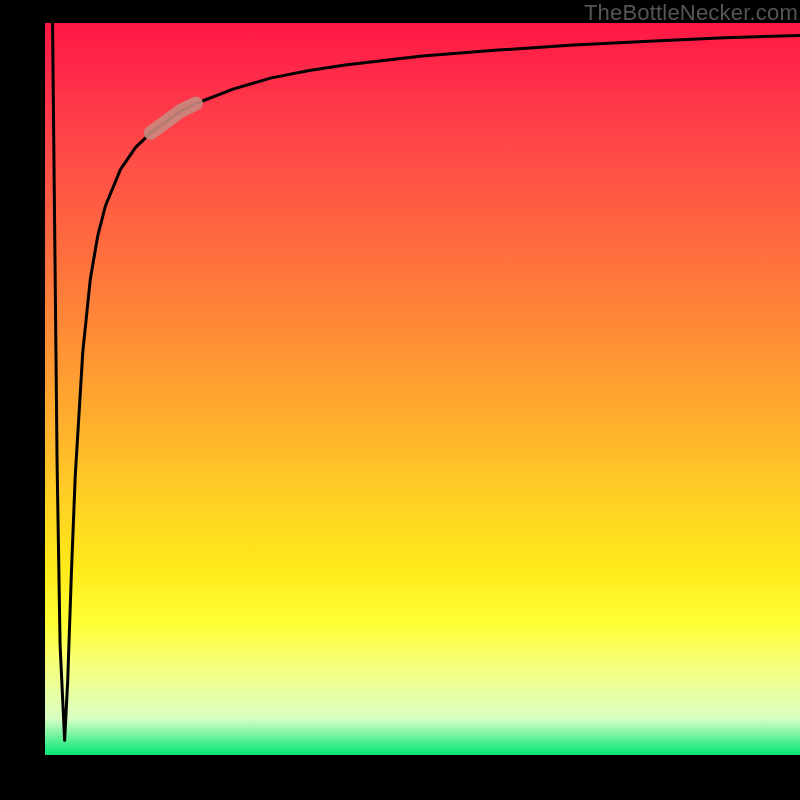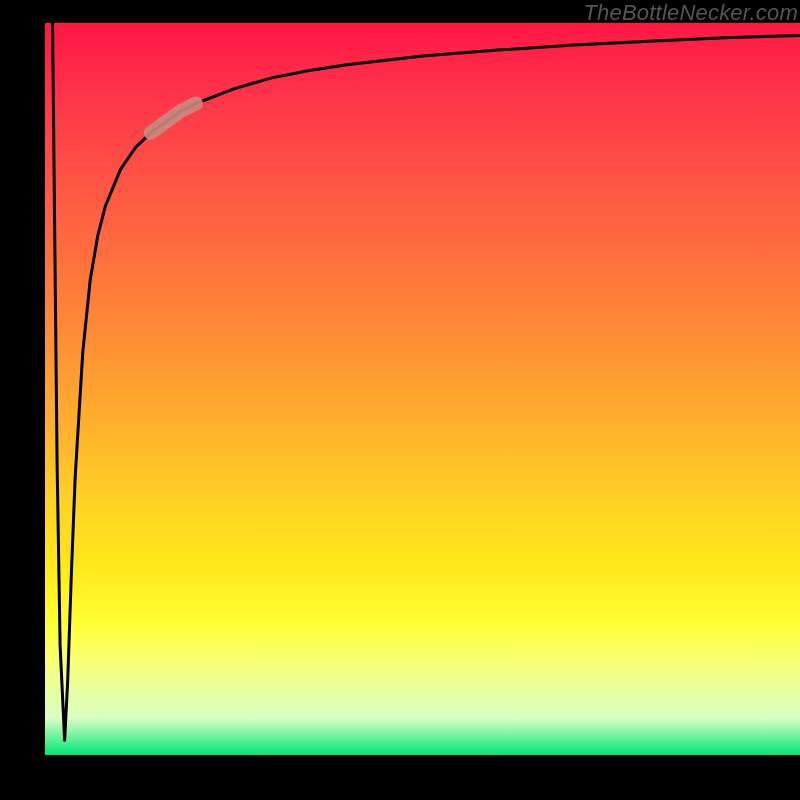--- a/index.html
+++ b/index.html
@@ -39,21 +39,20 @@
     );
   }
   .attribution {
     position: absolute;
     top: 0;
     right: 2px;
     font-family: Arial, Helvetica, sans-serif;
     font-size: 22px;
     color: #555;
     letter-spacing: 0.2px;
-    font-style: italic;
   }
   svg.curve {
     position: absolute;
     left: 0;
     top: 0;
     width: 755px;
     height: 732px;
   }
 </style>
 </head>

